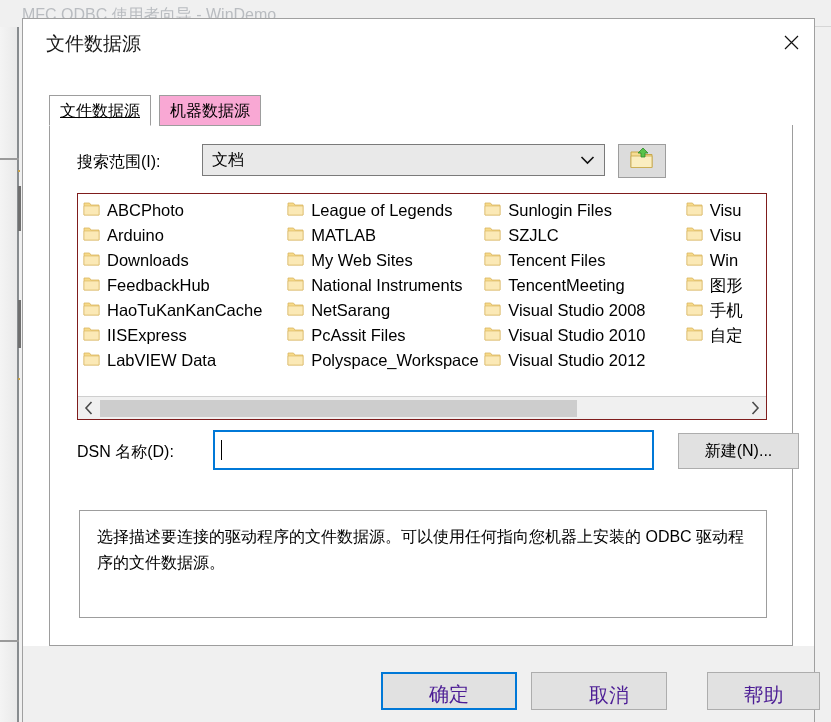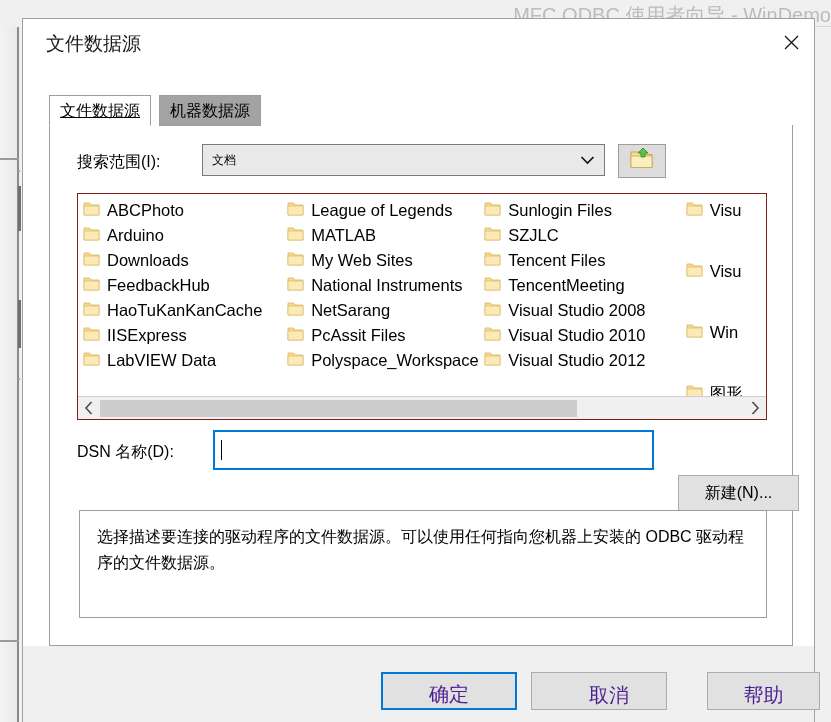--- a/index.html
+++ b/index.html
@@ -16,25 +16,24 @@
     position: absolute;
     left: 0; top: 0;
     width: 831px; height: 722px;
     background: #f0f0f0;
   }
   #bg-titlebar {
     position: absolute;
     left: 22px; top: 2px;
     width: 809px; height: 26px;
     color: #b9bcc0;
-    font-size: 20px;
+    font-size: 16px;
     line-height: 26px;
     white-space: nowrap;
     overflow: hidden;
-    text-align: right;
   }
   #bg-titlebar-rule {
     position: absolute;
     left: 22px; top: 26px;
     width: 809px; height: 1px;
     background: #d6d6d6;
   }
   #bg-left-panel {
     position: absolute;
     left: 0; top: 27px;
@@ -122,21 +121,21 @@
     cursor: default;
   }
   .tab.active {
     background: #ffffff;
     border: 1px solid #9d9d9d;
     border-bottom: 1px solid #ffffff;
     z-index: 3;
     text-decoration: underline;
   }
   .tab.inactive {
-    background: #a3a3a3;
+    background: #f9a8d4;
     border: 1px solid #9d9d9d;
     z-index: 2;
   }
 
   #tab-panel {
     position: absolute;
     left: 26px; top: 106px;
     width: 744px; height: 521px;
     background: #ffffff;
     border: 1px solid #9d9d9d;
@@ -156,21 +155,21 @@
     left: 152px; top: 19px;
     width: 403px; height: 32px;
     background: #e9e9e9;
     border: 1px solid #7a7a7a;
     display: flex;
     align-items: center;
     cursor: default;
   }
   #search-combo-value {
     padding-left: 9px;
-    font-size: 12px;
+    font-size: 16px;
     color: #000;
     flex: 1;
     white-space: nowrap;
     overflow: hidden;
   }
   #search-combo-arrow {
     width: 34px;
     display: flex;
     align-items: center;
     justify-content: center;
@@ -203,21 +202,21 @@
     display: flex;
     padding-left: 5px;
   }
   .file-col {
     display: flex;
     flex-direction: column;
   }
   .file-col.c1 { width: 229px; }
   .file-col.c2 { width: 221px; }
   .file-col.c3 { width: 226px; }
-  .file-col.c4 { width: 90px; gap: 36px; }
+  .file-col.c4 { width: 90px; }
   .file-item {
     display: flex;
     align-items: center;
     height: 25px;
     font-size: 16.5px;
     color: #000;
     white-space: nowrap;
     cursor: default;
     overflow: hidden;
   }
@@ -282,21 +281,20 @@
     width: 121px; height: 36px;
     background: #e1e1e1;
     border: 1px solid #adadad;
     font-size: 16px;
     color: #000;
     display: flex;
     align-items: center;
     justify-content: center;
     cursor: default;
     white-space: nowrap;
-    margin-top: 42px;
   }
 
   
   #desc-box {
     position: absolute;
     left: 29px; top: 385px;
     width: 688px; height: 108px;
     background: #ffffff;
     border: 1px solid #9d9d9d;
     padding: 13px 17px;

